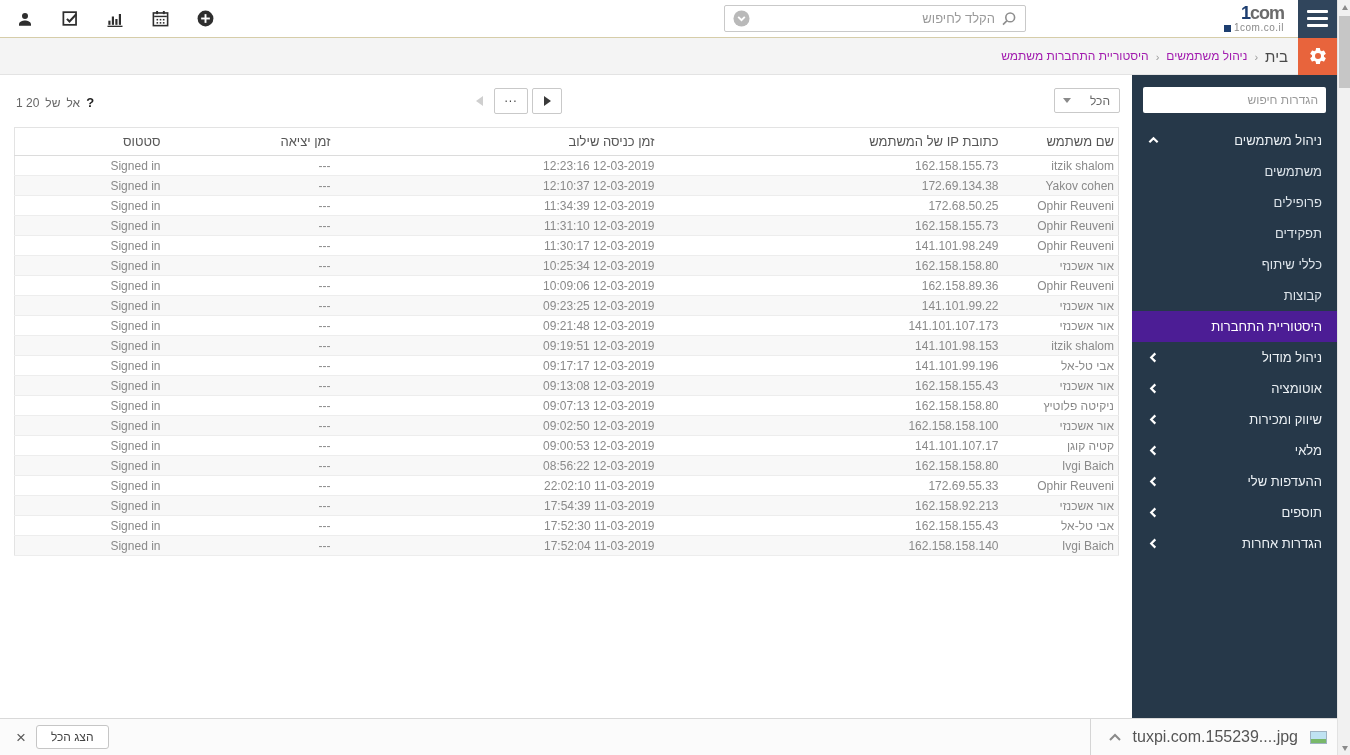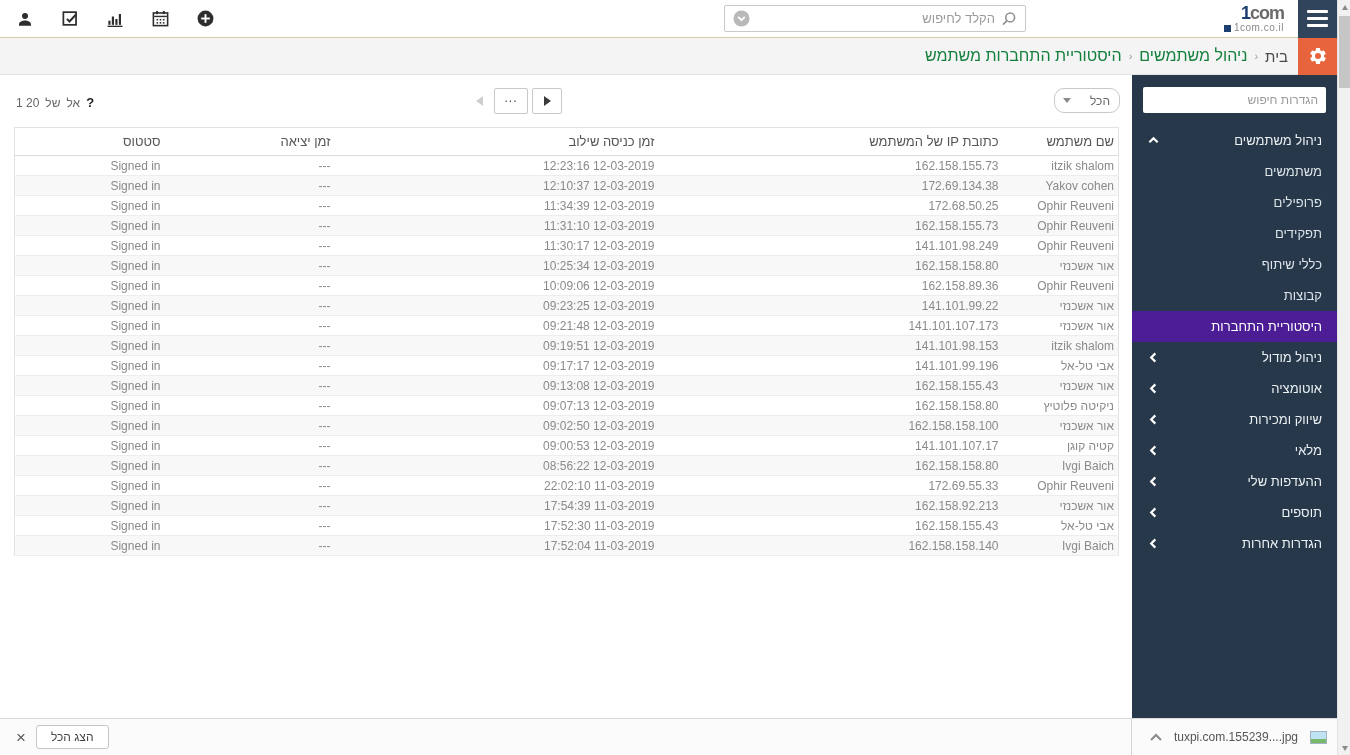--- a/index.html
+++ b/index.html
@@ -23,40 +23,40 @@
   .logo-com { color:#6b6b6b; }
   .logo-sub { display:flex; align-items:center; gap:3px; margin-top:1px; }
   .logo-sq { width:7px; height:7px; background:#1d3e70; display:inline-block; }
   .logo-domain { font-size:10px; color:#8a8a8a; letter-spacing:.5px; }
   .hamburger { width:39px; height:38px; background:#30455c; display:flex; flex-direction:column; align-items:center; justify-content:center; gap:4px; cursor:pointer; }
   .hamburger i { display:block; width:21px; height:3px; background:#fff; border-radius:1px; }
 
   
   .crumbrow { height:37px; background:#f4f4f4; border-bottom:1px solid #e3e3e3; display:flex; align-items:center; flex:0 0 37px; }
   .breadcrumb { margin-left:auto; margin-right:10px; display:flex; direction:rtl; align-items:center; }
-  .crumb { font-size:16px; color:#15803d; cursor:pointer; }
+  .crumb { font-size:12px; color:#a21caf; cursor:pointer; }
   .crumb.home { font-size:15px; color:#4a4a4a; }
   .crumb-sep { font-size:11px; color:#999; margin:0 7px; align-self:flex-start; line-height:10px; padding-top:4px; }
   .gearbtn { width:39px; height:37px; background:#e8643c; display:flex; align-items:center; justify-content:center; cursor:pointer; }
 
   
   .contentrow { flex:1; display:flex; min-height:0; }
   .main { width:1132px; background:#fff; position:relative; }
 
   .controls { position:relative; height:52px; }
   .counter { position:absolute; left:16px; top:20px; display:flex; align-items:center; gap:6px; font-size:12px; color:#666; }
   .counter .help { font-weight:bold; color:#222; font-size:13px; cursor:pointer; }
   .pager { position:absolute; left:468px; top:13px; display:flex; align-items:center; gap:4px; }
   .pager .pbtn { height:26px; background:#fff; display:flex; align-items:center; justify-content:center; cursor:pointer; }
   .pbtn.prev { width:22px; border:0; }
   .pbtn.more { width:34px; border:1px solid #c9c9c9; border-radius:2px; font-size:12px; color:#444; letter-spacing:1px; line-height:10px; padding-bottom:6px; }
   .pbtn.next { width:30px; border:1px solid #c9c9c9; border-radius:2px; }
   .tri-right { width:0; height:0; border-top:5px solid transparent; border-bottom:5px solid transparent; border-left:7px solid #3a3a3a; }
   .tri-left  { width:0; height:0; border-top:5px solid transparent; border-bottom:5px solid transparent; border-right:7px solid #cfcfcf; }
-  .filter-dd { position:absolute; right:12px; top:13px; width:66px; height:25px; border:1px solid #c9c9c9; border-radius:10px;
+  .filter-dd { position:absolute; right:12px; top:13px; width:66px; height:25px; border:1px solid #c9c9c9; border-radius:2px;
                background:#fff; display:flex; direction:rtl; align-items:center; cursor:pointer; }
   .filter-dd .val { flex:1; font-size:12px; color:#666; padding-right:9px; }
   .filter-dd .caret { width:0; height:0; border-left:4px solid transparent; border-right:4px solid transparent; border-top:5px solid #8a8a8a; margin-left:8px; }
 
   
   .history-table { direction:rtl; margin:0 14px; border-collapse:collapse; width:1104px; table-layout:fixed;
                    border:1px solid #e3e3e3; }
   .history-table th { height:28px; font-size:13px; font-weight:400; color:#555; text-align:right; padding:0 4px;
                       border-bottom:1px solid #dcdcdc; background:#fff; white-space:nowrap;margin-left:42px; }
   .history-table td { height:20px; font-size:12px; color:#8a8a8a; text-align:right; padding:0 4px;
@@ -77,21 +77,21 @@
   .side-item.active .lbl { color:#fff; }
   .side-chev { width:12px; display:flex; justify-content:flex-start; }
 
   
   .dlbar { height:37px; background:#fbfbfb; border-top:1px solid #d9d9d9; display:flex; align-items:center; flex:0 0 37px; }
   .dl-close { font-size:17px; color:#5a5a5a; margin:0 10px 0 16px; cursor:pointer; line-height:1; }
   .dl-showall { height:24px; padding:0 14px; border:1px solid #c6c6c6; border-radius:3px; background:#fff;
                 font-size:12px; color:#444; display:flex; align-items:center; cursor:pointer; }
   .dl-sep { width:1px; height:36px; background:#d5d5d5; margin-left:auto; }
   .dl-item { display:flex; align-items:center; gap:12px; padding:0 10px 0 18px; cursor:pointer; }
-  .dl-name { font-size:12px; color:#555; }
+  .dl-name { font-size:16px; color:#555; }
   .file-thumb { width:17px; height:13px; border:1px solid #9fb3c2; background:linear-gradient(180deg,#bfe3f2 0 60%,#79b86a 60% 100%); }
 
   
   .vscroll { position:absolute; right:0; top:0; width:13px; height:755px; background:#f1f1f1; border-left:1px solid #e2e2e2; }
   .vscroll .arr { position:absolute; left:0; width:13px; height:14px; display:flex; align-items:center; justify-content:center; }
   .vscroll .arr.up { top:0; }
   .vscroll .arr.down { bottom:0; }
   .arr .tri-up { width:0;height:0;border-left:3.5px solid transparent;border-right:3.5px solid transparent;border-bottom:5px solid #8a8a8a; }
   .arr .tri-down { width:0;height:0;border-left:3.5px solid transparent;border-right:3.5px solid transparent;border-top:5px solid #8a8a8a; }
   .vscroll .thumb { position:absolute; left:1px; top:16px; width:11px; height:72px; background:#c6c6c6; }

